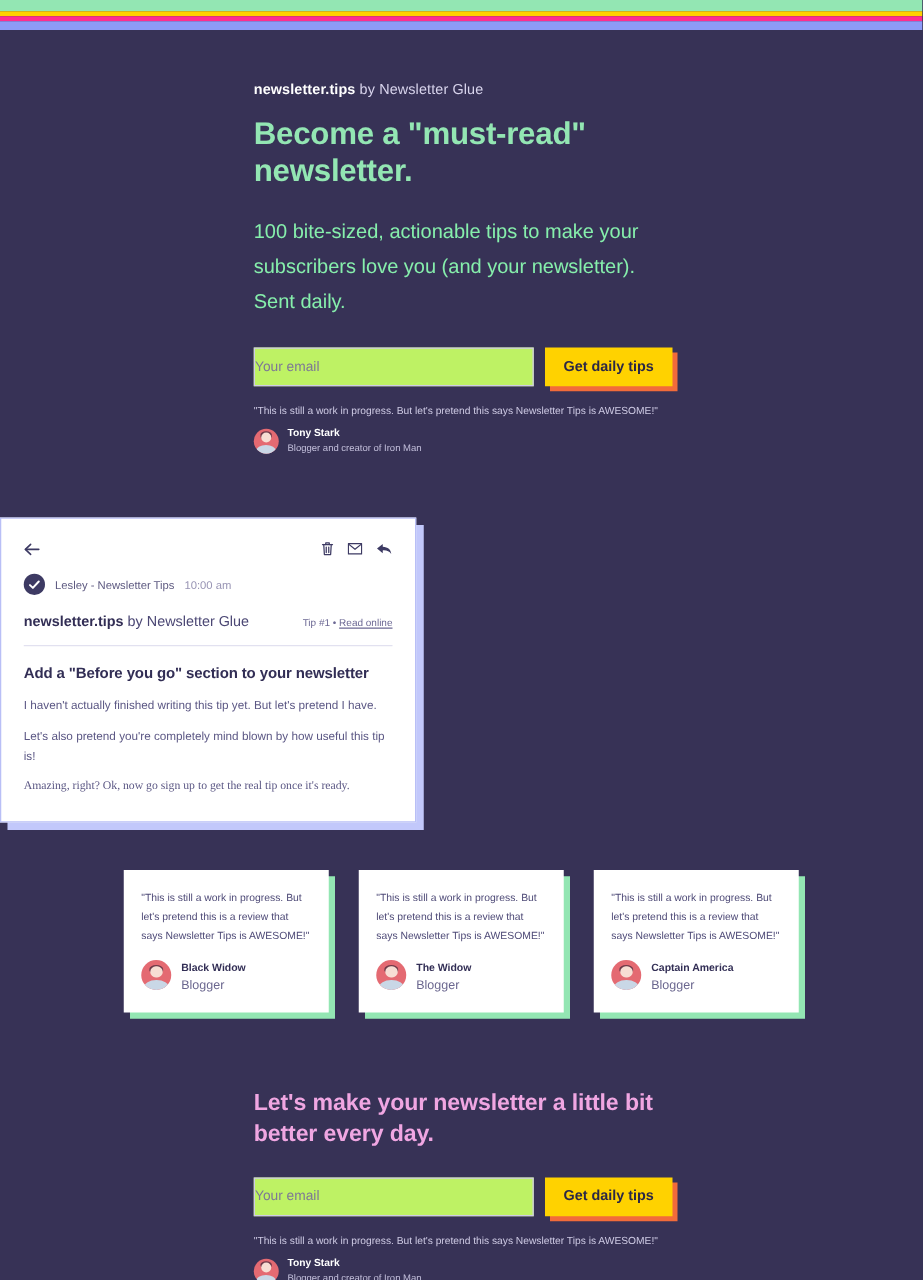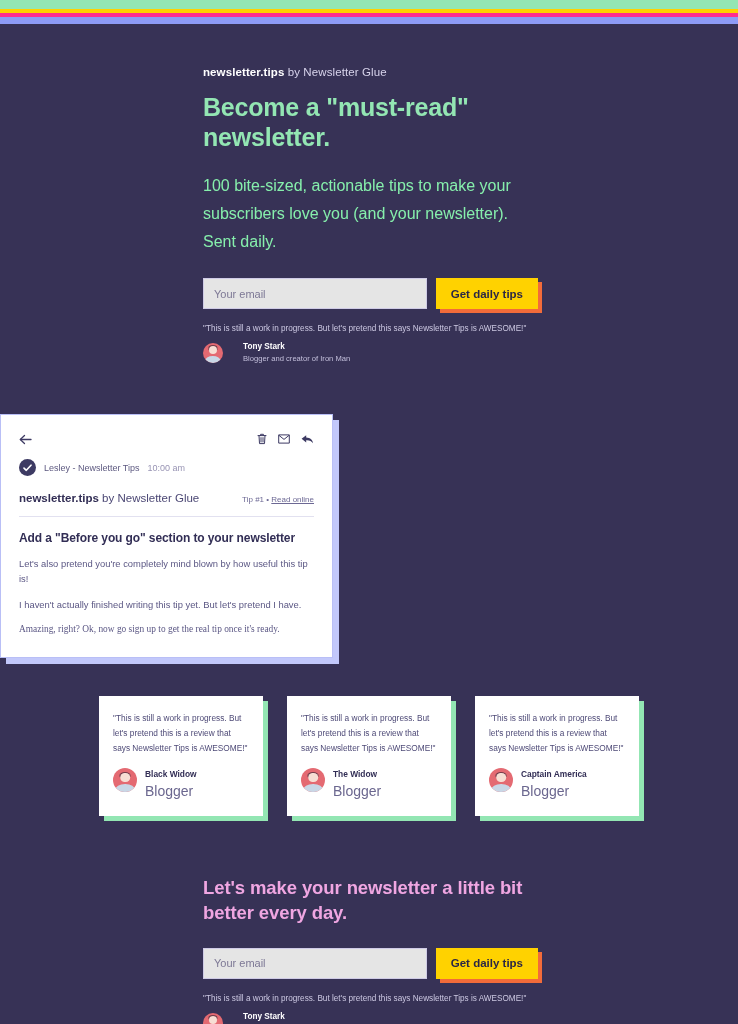--- a/index.html
+++ b/index.html
@@ -65,26 +65,26 @@
   
   .signup-row {
     display: flex;
     align-items: flex-start;
     gap: 0;
     margin-bottom: 14px;
   }
   .email-input {
     width: 227px;
     height: 31px;
-    background: #e5e5e5;
+    background: #bef264;
     border: 1px solid #cfcbe6;
     color: #55506f;
     font-size: 11px;
     font-family: "Liberation Sans", sans-serif;
-    padding: 0 10px;
+    padding: 0 0;
     outline: none;
   }
   .email-input::placeholder { color: #7d7895; }
 
   .btn-wrap {
     position: relative;
     margin-left: 9px;
   }
   .btn-shadow {
     position: absolute;
@@ -110,21 +110,21 @@
   
   .mini-quote {
     font-size: 8.2px;
     color: #cdc9e3;
     line-height: 1.5;
     margin-bottom: 6px;
   }
   .mini-person {
     display: flex;
     align-items: center;
-    gap: 20px;
+    gap: 7px;
   }
   .mini-person .meta { line-height: 1.45; }
   .mini-name { font-size: 8.2px; font-weight: 700; color: #ffffff; }
   .mini-role { font-size: 7.6px; color: #c3bfdb; }
 
   
   .avatar {
     position: relative;
     border-radius: 50%;
     background: #e46a72;
@@ -266,21 +266,21 @@
     min-height: 90px;
   }
   .t-quote {
     font-size: 8.3px;
     line-height: 1.82;
     color: #4e4a77;
     margin-bottom: 12px;
   }
   .t-person { display: flex; gap: 8px; }
   .t-name { font-size: 8.4px; font-weight: 700; color: #322e55; line-height: 1.5; }
-  .t-role { font-size: 14px; color: #6b678f; line-height: 1.5; }
+  .t-role { font-size: 10px; color: #6b678f; line-height: 1.5; }
 
   
   .cta {
     padding: 60px 200px 0 203px;
   }
   .cta-title {
     font-size: 18.5px;
     line-height: 1.35;
     font-weight: 700;
     color: #f0a6e2;
@@ -389,22 +389,22 @@
         <div class="email-head">
           <div class="email-head-left">
             <b>newsletter.tips</b><span> by Newsletter Glue</span>
           </div>
           <div class="email-head-right">
             <span>Tip #1</span><span> • </span><a href="#">Read online</a>
           </div>
         </div>
 
         <div class="email-subject">Add a "Before you go" section to your newsletter</div>
+        <p class="email-p">I haven't actually finished writing this tip yet. But let's pretend I have.</p>
         <p class="email-p">Let's also pretend you're completely mind blown by how useful this tip is!</p>
-        <p class="email-p">I haven't actually finished writing this tip yet. But let's pretend I have.</p>
         <p class="email-p">Amazing, right? Ok, now go sign up to get the real tip once it's ready.</p>
 
       </div>
     </div>
   </div>
 
   <div class="cards-row">
 
     <div class="card-outer">
       <div class="card-shadow"></div>

